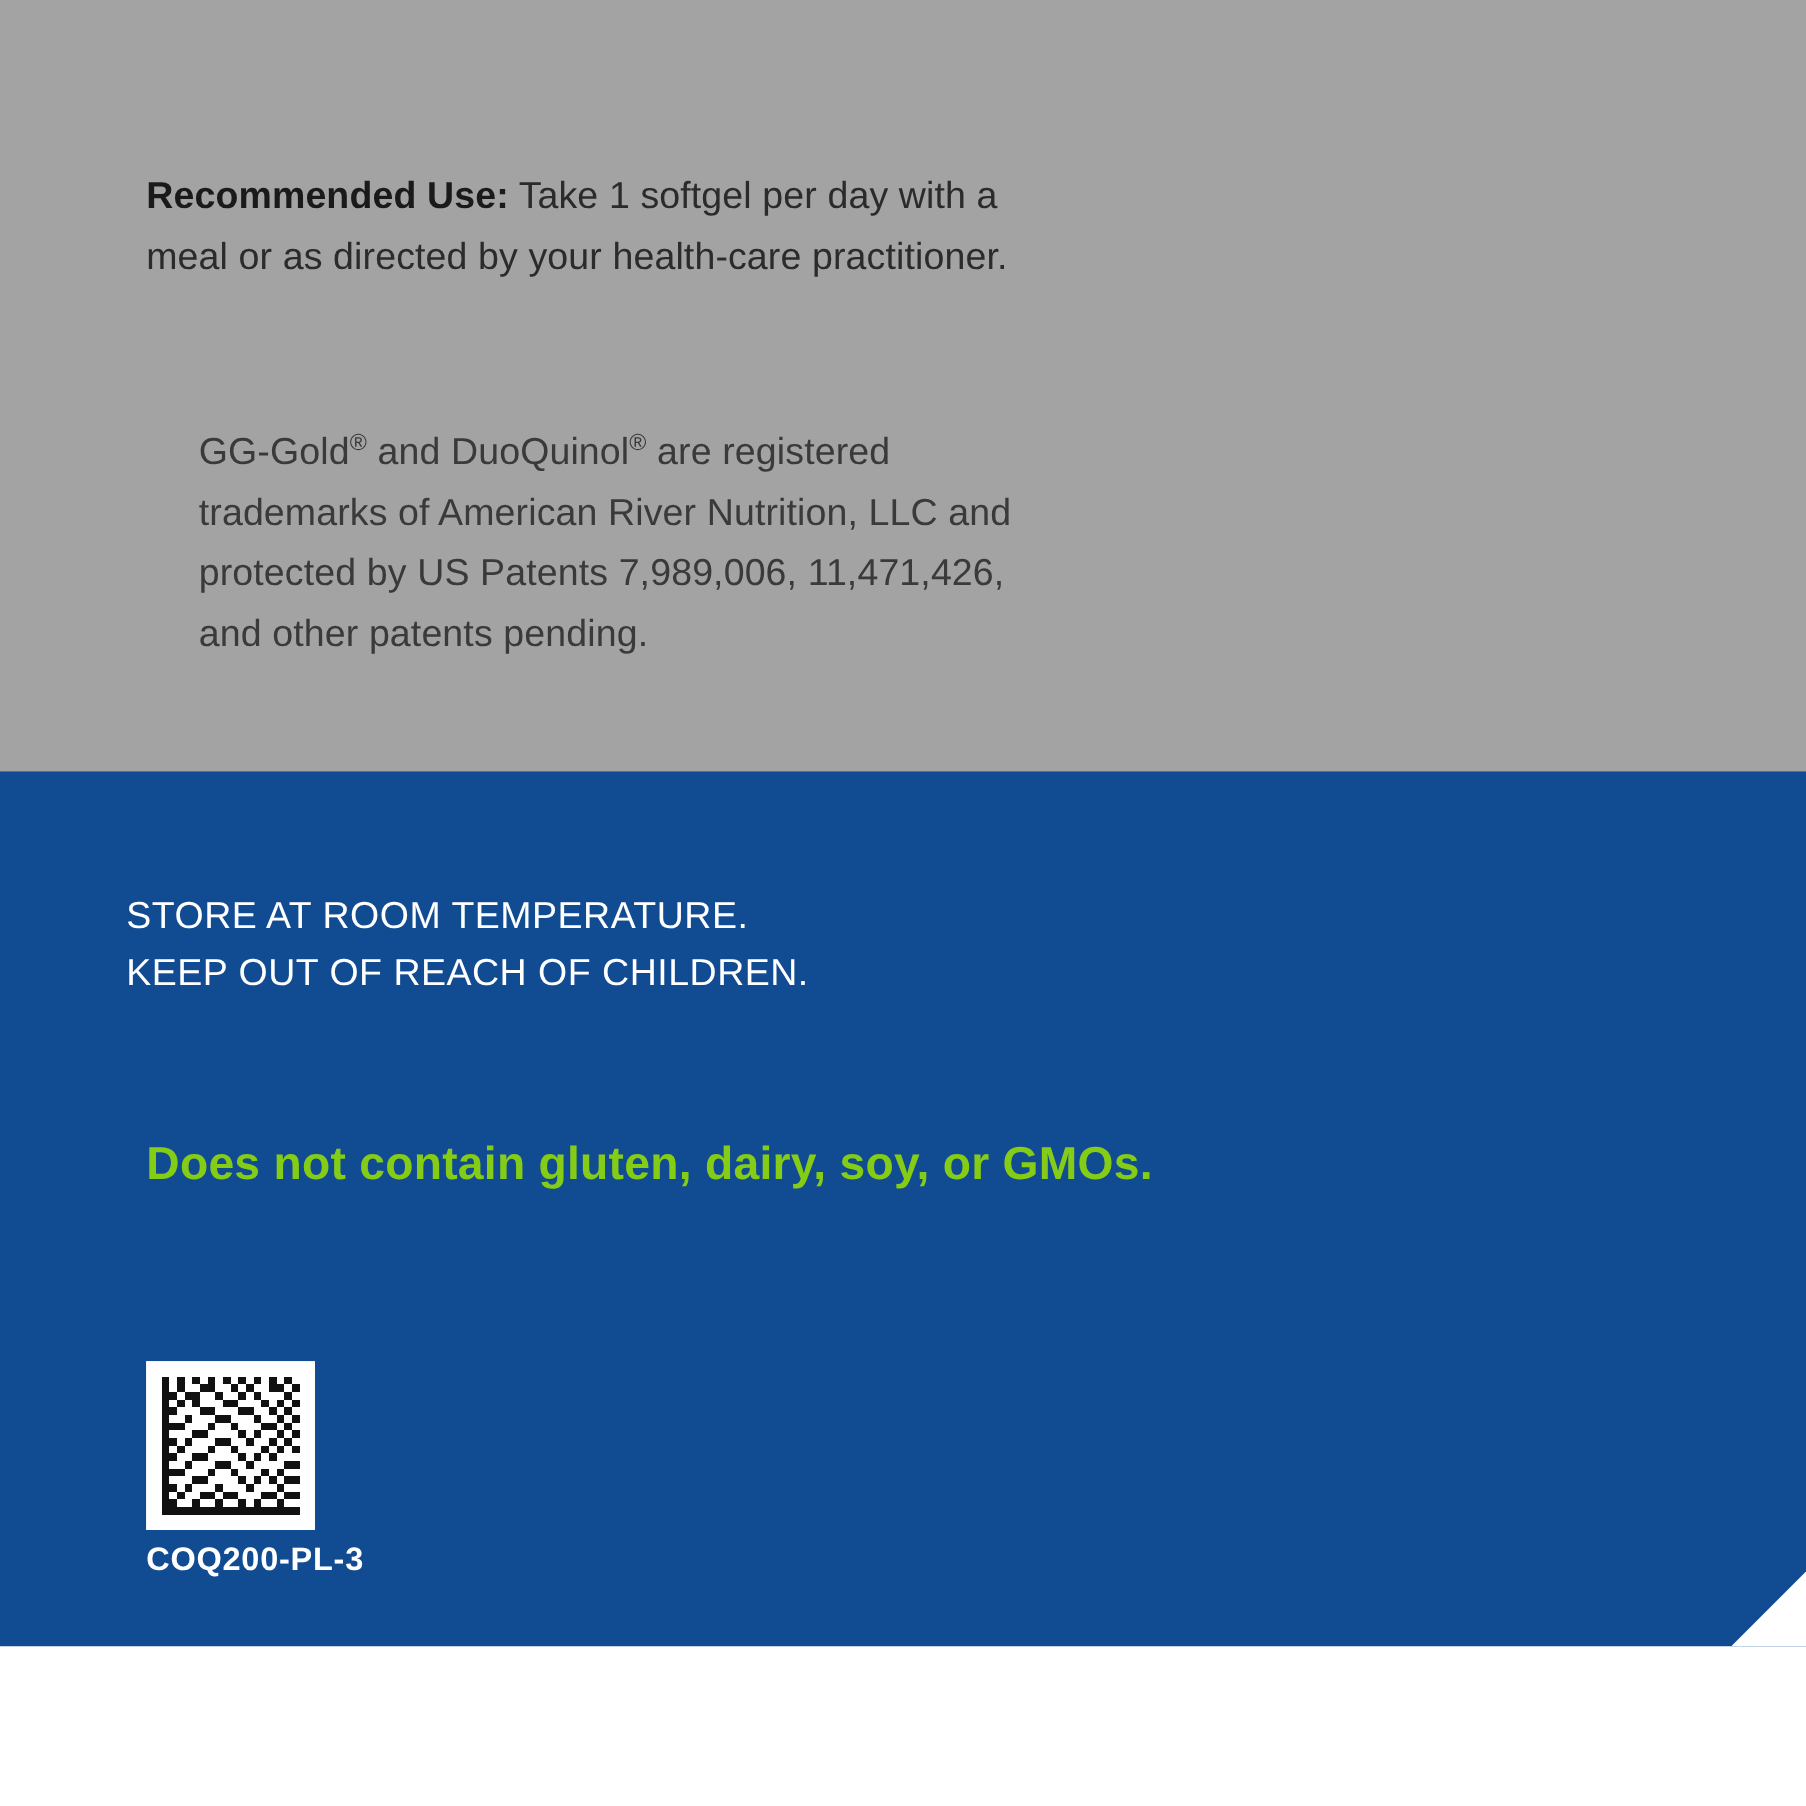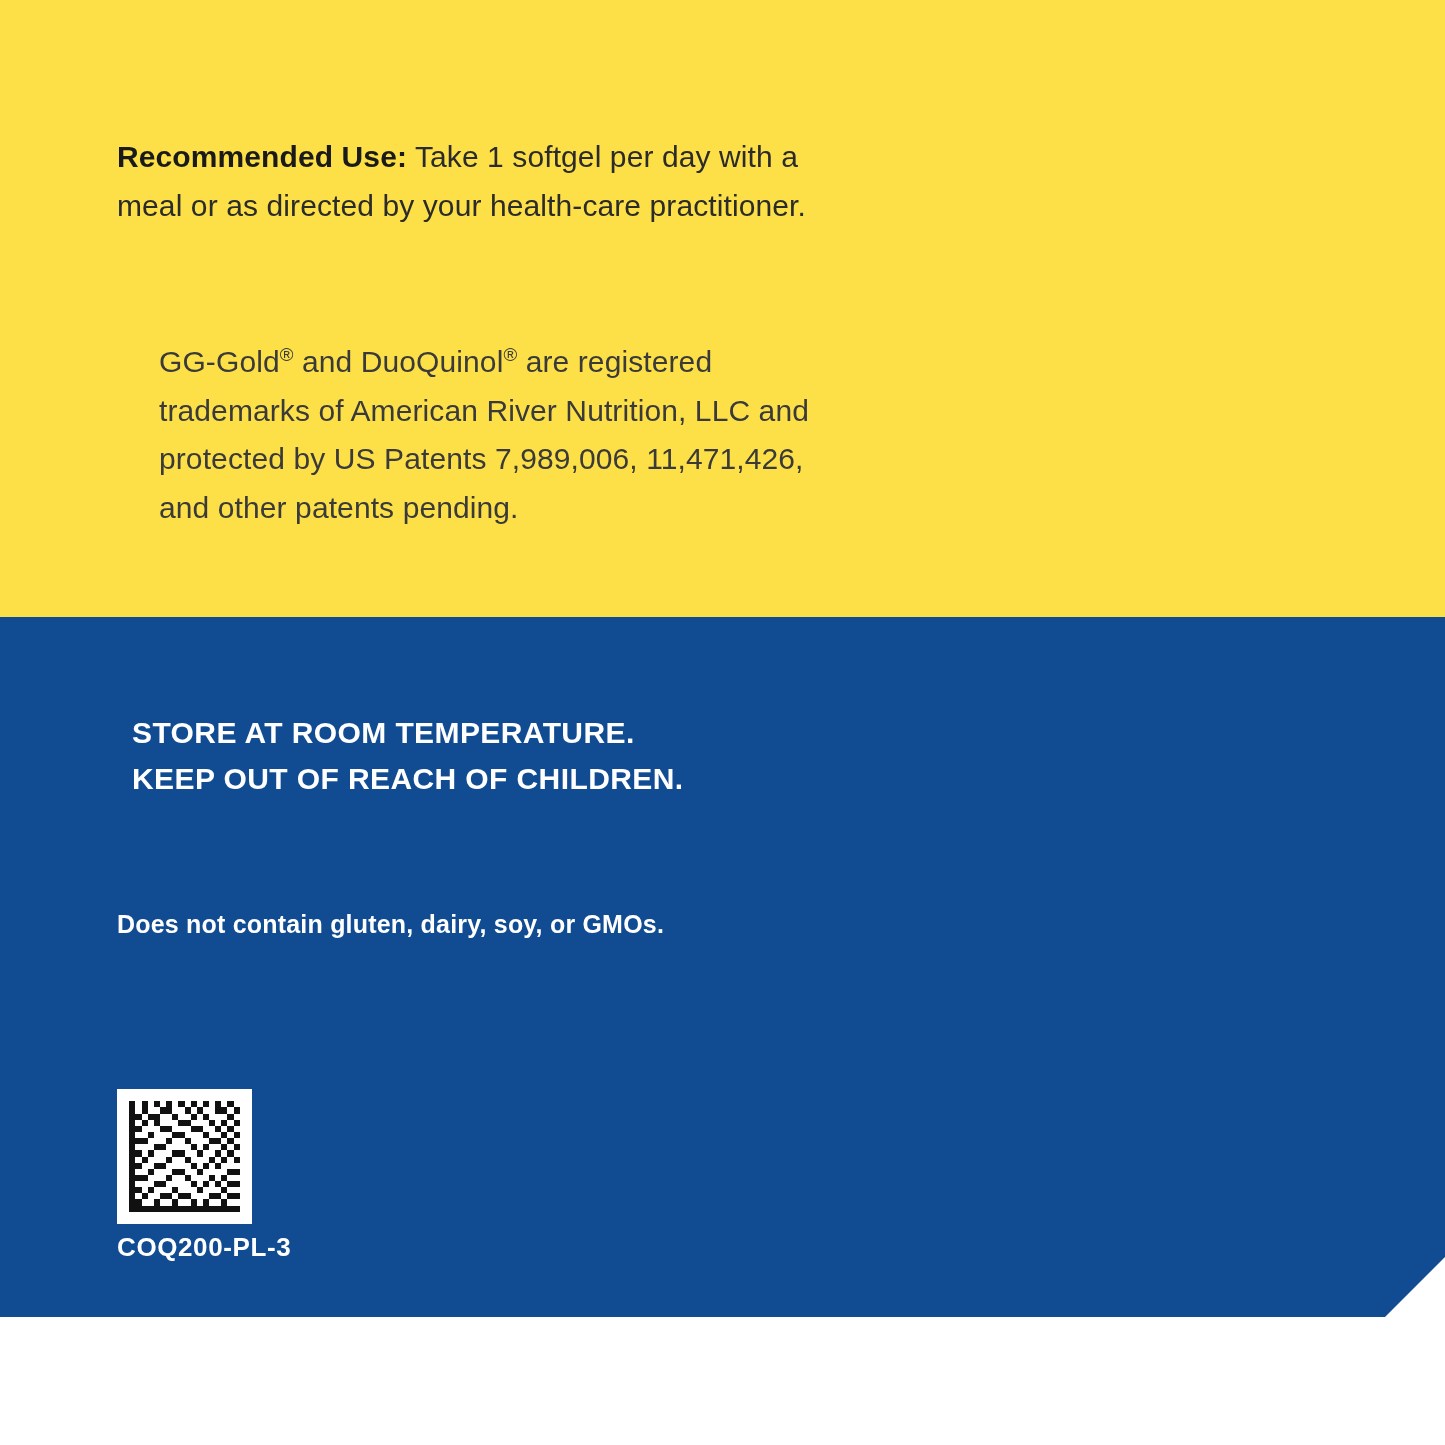--- a/index.html
+++ b/index.html
@@ -21,21 +21,21 @@
     background: #ffffff;
   }
 
   
   .white-section {
     position: absolute;
     left: 0;
     top: 0;
     width: 1445px;
     height: 617px;
-    background: #fde047;
+    background: #a3a3a3;
   }
 
   .rec-use {
     position: absolute;
     left: 117px;
     top: 103px;
     width: 720px;
     font-size: 30px;
     line-height: 1.62;
     color: #2b2b2b;
@@ -79,37 +79,37 @@
     right: 0;
     bottom: 0;
     width: 60px;
     height: 60px;
     background: #ffffff;
     clip-path: polygon(100% 0, 100% 100%, 0 100%);
   }
 
   .storage {
     position: absolute;
-    left: 132px;
+    left: 101px;
     top: 93px;
     font-size: 30px;
-    font-weight: bold;
+    font-weight: normal;
     line-height: 1.52;
     color: #ffffff;
     letter-spacing: 0.4px;
   }
   .storage div { white-space: nowrap; }
 
   .free-from {
     position: absolute;
     left: 117px;
     top: 293px;
-    font-size: 25px;
+    font-size: 37px;
     font-weight: bold;
-    color: #ffffff;
+    color: #84cc16;
     letter-spacing: 0.2px;
     white-space: nowrap;
   }
 
   
   .code-block {
     position: absolute;
     left: 117px;
     top: 472px;
   }

